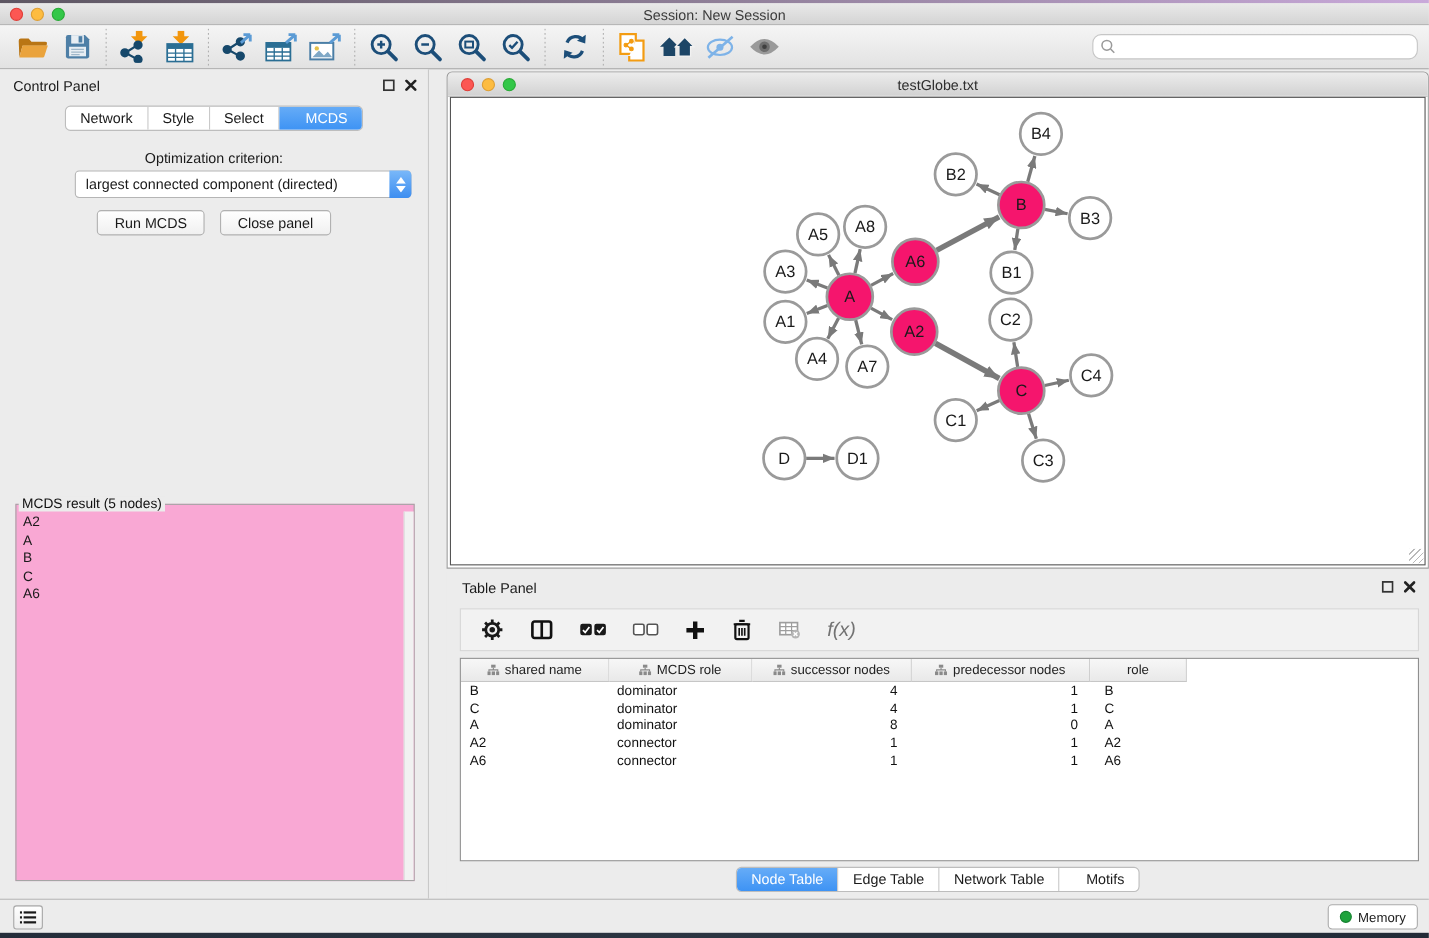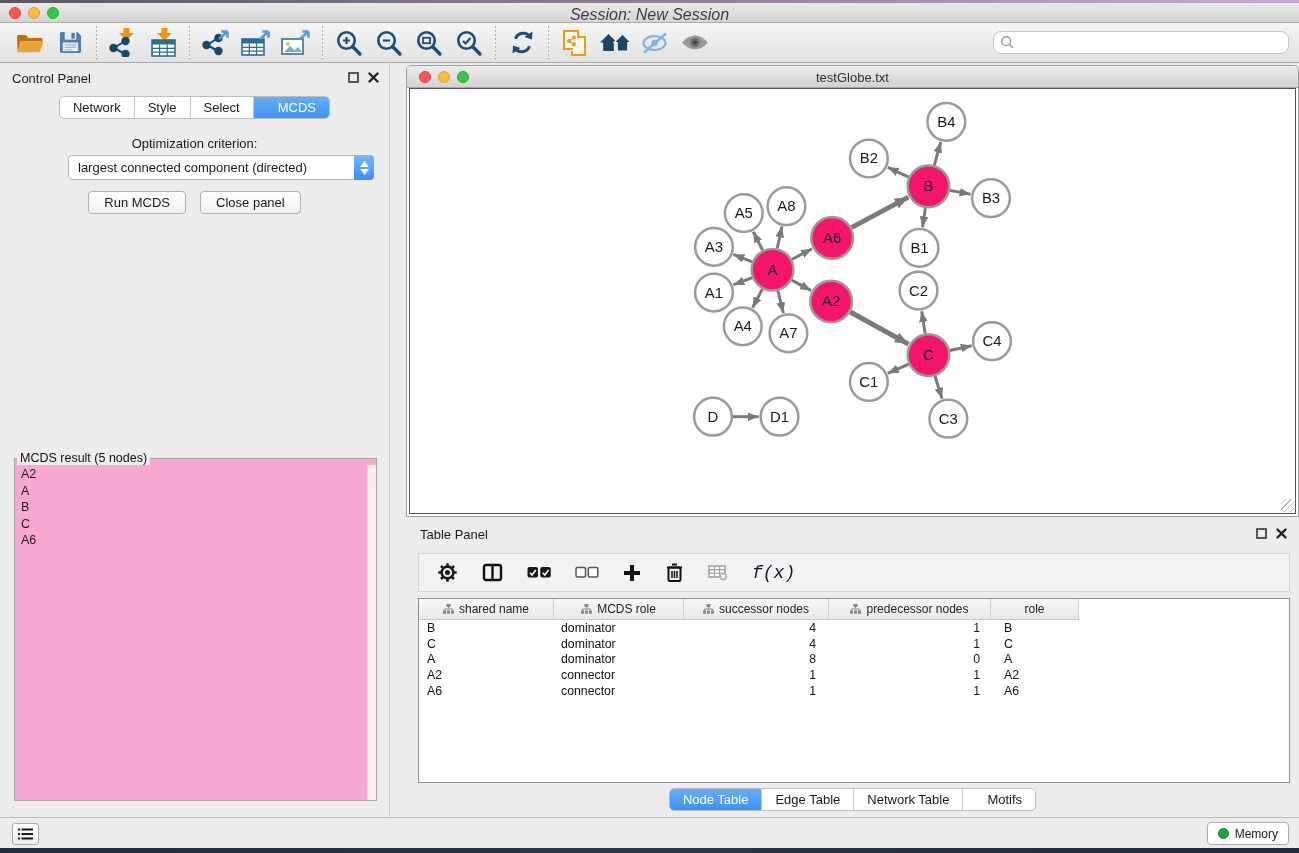--- a/index.html
+++ b/index.html
@@ -2,21 +2,21 @@
 <html><head>
 <meta charset="utf-8">
 <style>
   * { margin:0; padding:0; box-sizing:border-box; }
   html,body { width:1299px; height:853px; }
   body { font-family:"Liberation Sans",sans-serif; background:#ECECEC; position:relative; overflow:hidden; font-size:13px; color:#1a1a1a; }
 
   
   .wallpaper-top { position:absolute; left:0; top:0; width:100%; height:3px; background:linear-gradient(90deg,#5d5662,#8f7f98,#c9a9da); }
   .titlebar { position:absolute; left:0; top:3px; width:100%; height:20px; background:linear-gradient(#e9e9e9,#d4d4d4); border-bottom:1px solid #ababab; }
-  .titlebar .title { position:absolute; left:0; right:0; top:3px; text-align:center; font-size:16px; color:#3c3c3c;font-style:italic; }
+  .titlebar .title { position:absolute; left:0; right:0; top:3px; text-align:center; font-size:13px; color:#3c3c3c; }
   .lights { position:absolute; left:9px; top:4px; display:flex; gap:7px; }
   .light { width:12px; height:12px; border-radius:50%; }
   .light.red { background:#fc5753; border:1px solid #df3e38; }
   .light.yellow { background:#fdbc40; border:1px solid #de9f34; }
   .light.green { background:#33c748; border:1px solid #27aa35; }
 
   
   .toolbar { position:absolute; left:0; top:23px; width:100%; height:40px; background:linear-gradient(#f5f5f5,#e2e2e2); border-bottom:1px solid #a9a9a9; display:flex; align-items:center; padding-left:10px; }
   .tbtn { width:40px; height:34px; display:flex; align-items:center; justify-content:center; }
   .tsep { width:1px; height:34px; margin:0 6px; background-image:linear-gradient(#b0b0b0 50%, transparent 50%); background-size:1px 4px; }
@@ -54,21 +54,21 @@
   .net-content svg { width:100%; height:100%; display:block; }
   .resize-corner { position:absolute; right:1px; bottom:1px; width:13px; height:13px; background:repeating-linear-gradient(135deg, transparent 0 3px, #b9b9b9 3px 4px); }
 
   
   .table-panel { position:absolute; left:406px; top:520px; width:893px; height:297px; background:#ececec; }
   .tp-head { position:relative; height:30px; }
   .tp-head .tp-title { position:absolute; left:14px; top:7px; font-size:13px; }
   .tp-head .ph-icons { right:12px; top:8px; }
   .tp-toolbar { position:absolute; left:12px; right:9px; top:33px; height:39px; background:#f2f2f2; border:1px solid #d6d6d6; display:flex; align-items:center; gap:24px; padding-left:18px; }
   .tp-tool { display:flex; align-items:center; justify-content:center; }
-  .fx-label { font-family:Liberation Mono, monospace; font-style:italic; color:#0f172a; font-size:18px; }
+  .fx-label { font-family:Liberation Sans, sans-serif; font-style:italic; color:#737373; font-size:18px; }
   .tp-table { position:absolute; left:12px; right:9px; top:78px; height:185px; background:#fff; border:1px solid #8f8f8f; overflow:hidden; }
   .th-row { display:flex; height:21px; }
   .th { height:21px; background:linear-gradient(#f7f7f7,#e9e9e9); border-bottom:1px solid #c6c6c6; border-right:1px solid #cfcfcf; display:flex; align-items:center; justify-content:center; gap:5px; font-size:12px; color:#222; }
   .th .mini-icon { display:inline-flex; }
   .tr { display:flex; height:15.8px; align-items:center; }
   .td { font-size:12.3px; color:#111; white-space:nowrap; overflow:hidden; }
   .c0 { width:135px; padding-left:8px; }
   .c1 { width:130px; padding-left:7px; }
   .c2 { width:145px; text-align:right; padding-right:13px; }
   .c3 { width:162px; text-align:right; padding-right:11px; }

